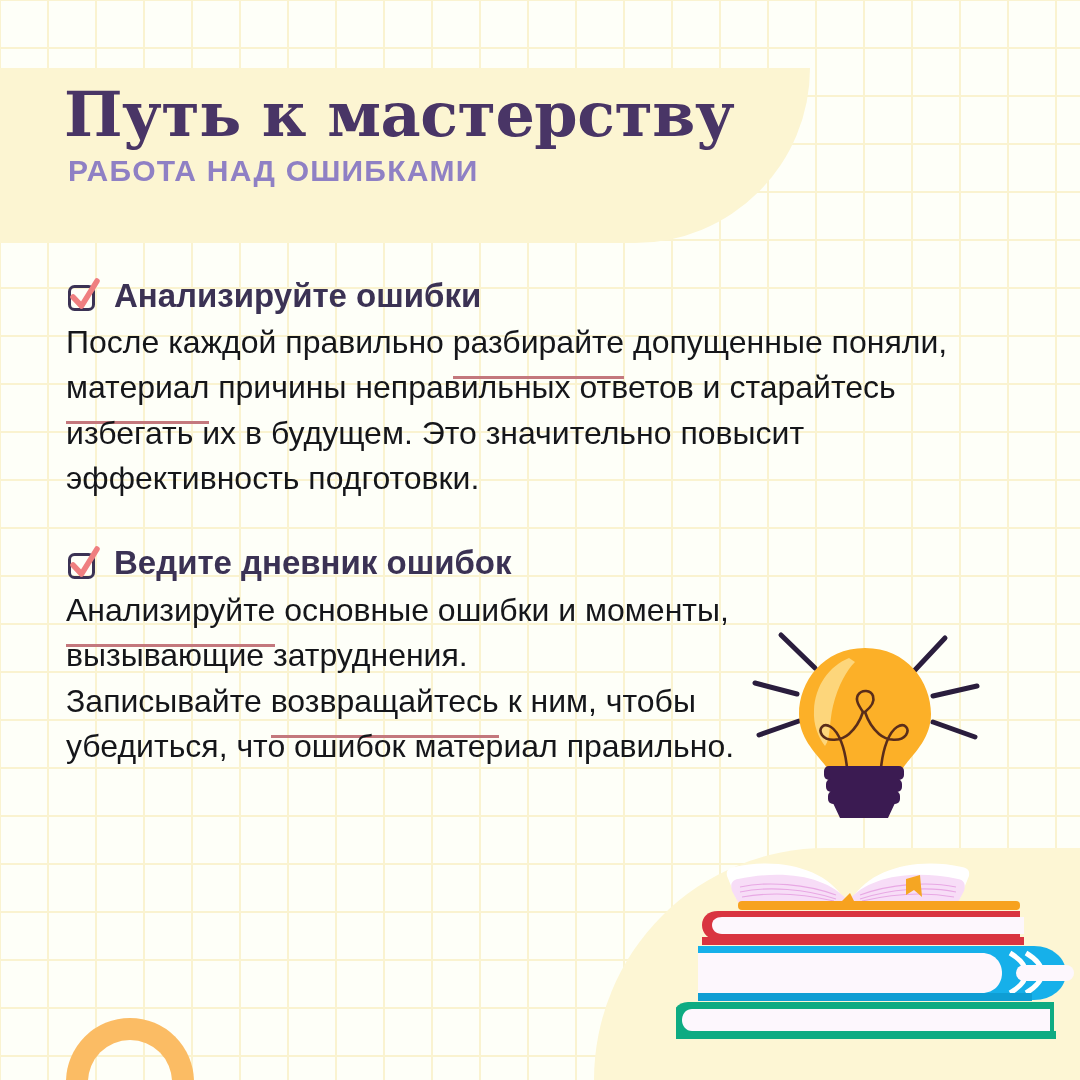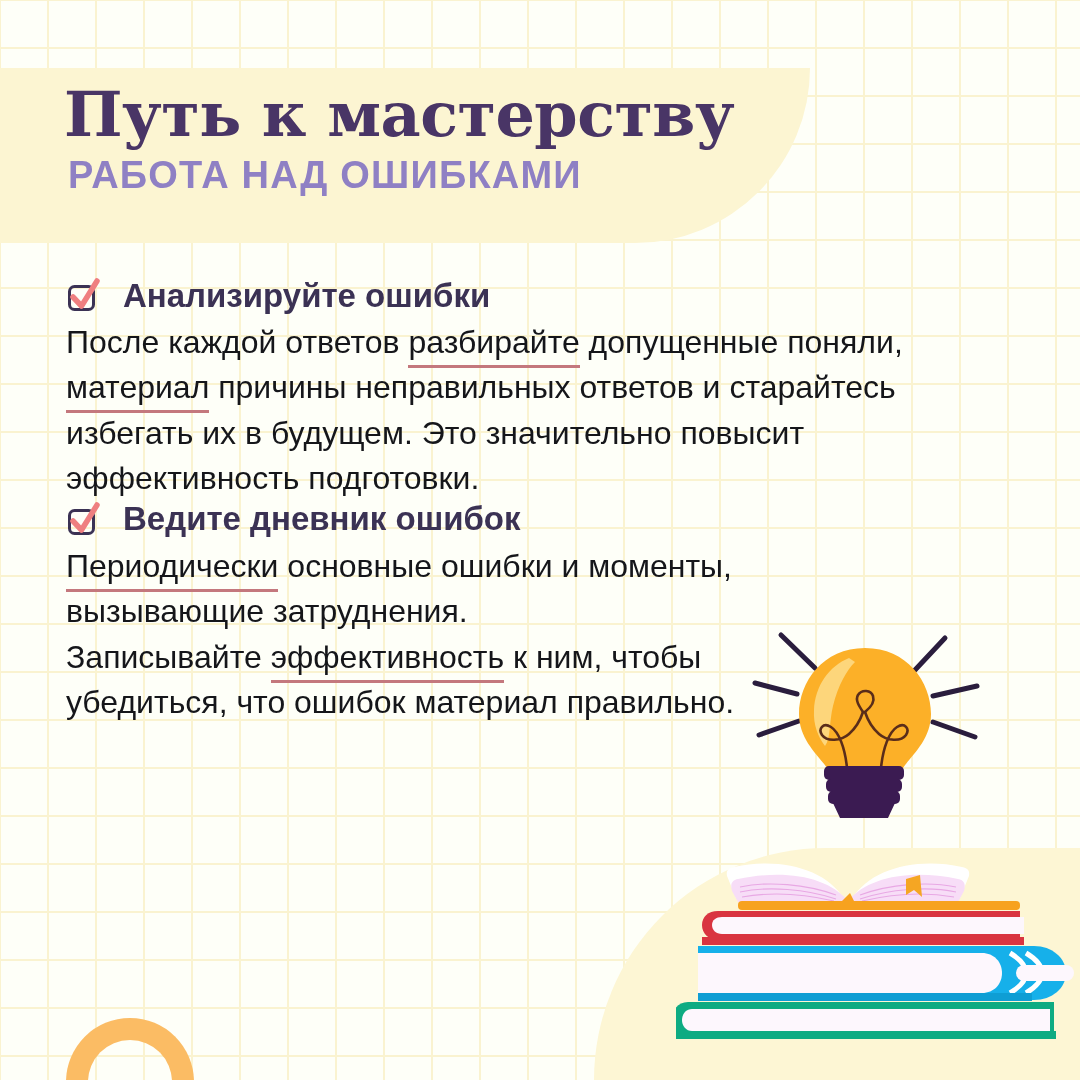--- a/index.html
+++ b/index.html
@@ -75,44 +75,44 @@
     font-size: 62px;
     line-height: 1.0;
     letter-spacing: -0.5px;
     color: #493566;
     white-space: nowrap;
   }
   .subtitle {
     margin: 10px 0 0 4px;
     font-family: "Liberation Sans", sans-serif;
     font-weight: bold;
-    font-size: 38px;
+    font-size: 30px;
     line-height: 1.0;
     letter-spacing: 1.2px;
     color: #8f80c4;
     white-space: nowrap;
   }
 
   
   .content {
     position: absolute;
     left: 0;
     top: 278px;
     width: 1080px;
     z-index: 6;
   }
 
   .section { position: relative; }
   .section.section-1 { margin-left: 66px; }
-  .section.section-2 { margin-left: 66px; }
+  .section.section-2 { margin-left: 66px; margin-top: 44px; }
 
   .sec-head {
     display: flex;
     align-items: center;
-    gap: 23px;
+    gap: 14px;
     margin-bottom: 8px;
   }
   .check-icon {
     width: 34px;
     height: 34px;
     flex: 0 0 34px;
     position: relative;
     display: block;
   }
   .check-icon svg { display: block; }
@@ -130,21 +130,21 @@
     font-family: "Liberation Sans", sans-serif;
     font-size: 32px;
     line-height: 1.42;
     color: #15161a;
     max-width: 940px;
   }
   .section-2 .sec-body { max-width: 700px; }
 
   .sec-body .u {
     border-bottom: 3px solid #c4787d;
-    padding-bottom: 5px;
+    padding-bottom: 16px;
   }
   .sec-body p { margin: 0; }
 
   
   .bulb {
     position: absolute;
     left: 745px;
     top: 622px;
     width: 240px;
     height: 220px;
@@ -181,37 +181,37 @@
       <div class="sec-head">
         <span class="check-icon">
           <svg width="34" height="34" viewBox="0 0 34 34">
             <rect x="3.5" y="8.5" width="24" height="23" rx="5" ry="5" fill="none" stroke="#3b3254" stroke-width="3"></rect>
             <path d="M7 19 L15.5 28 L31 3" fill="none" stroke="#ef7f80" stroke-width="5.5" stroke-linecap="round" stroke-linejoin="round"></path>
           </svg>
         </span>
         <span class="sec-title">Анализируйте ошибки</span>
       </div>
       <div class="sec-body">
-        <span>После каждой ответов </span><span class="u">разбирайте</span><span> допущенные поняли, </span><span class="u">материал</span><span> причины неправильных ответов и старайтесь избегать их в будущем. Это значительно повысит эффективность подготовки.</span>
+        <span>После каждой правильно </span><span class="u">разбирайте</span><span> допущенные поняли, </span><span class="u">материал</span><span> причины неправильных ответов и старайтесь избегать их в будущем. Это значительно повысит эффективность подготовки.</span>
       </div>
     </div>
 
     <div class="section section-2">
       <div class="sec-head">
         <span class="check-icon">
           <svg width="34" height="34" viewBox="0 0 34 34">
             <rect x="3.5" y="8.5" width="24" height="23" rx="5" ry="5" fill="none" stroke="#3b3254" stroke-width="3"></rect>
             <path d="M7 19 L15.5 28 L31 3" fill="none" stroke="#ef7f80" stroke-width="5.5" stroke-linecap="round" stroke-linejoin="round"></path>
           </svg>
         </span>
         <span class="sec-title">Ведите дневник ошибок</span>
       </div>
       <div class="sec-body">
-        <p><span class="u">Периодически</span><span> основные ошибки и моменты, вызывающие затруднения.</span></p>
-        <p><span>Записывайте </span><span class="u">эффективность</span><span> к ним, чтобы убедиться, что ошибок материал правильно.</span></p>
+        <p><span class="u">Анализируйте</span><span> основные ошибки и моменты, вызывающие затруднения.</span></p>
+        <p><span>Записывайте </span><span class="u">возвращайтесь</span><span> к ним, чтобы убедиться, что ошибок материал правильно.</span></p>
       </div>
     </div>
 
   </div>
 
   <div class="bulb">
     <svg width="240" height="220" viewBox="0 0 240 220">
       <g stroke="#2a1d3d" stroke-width="5" stroke-linecap="round">
         <line x1="36" y1="13" x2="70" y2="46"></line>
         <line x1="200" y1="16" x2="170" y2="48"></line>

